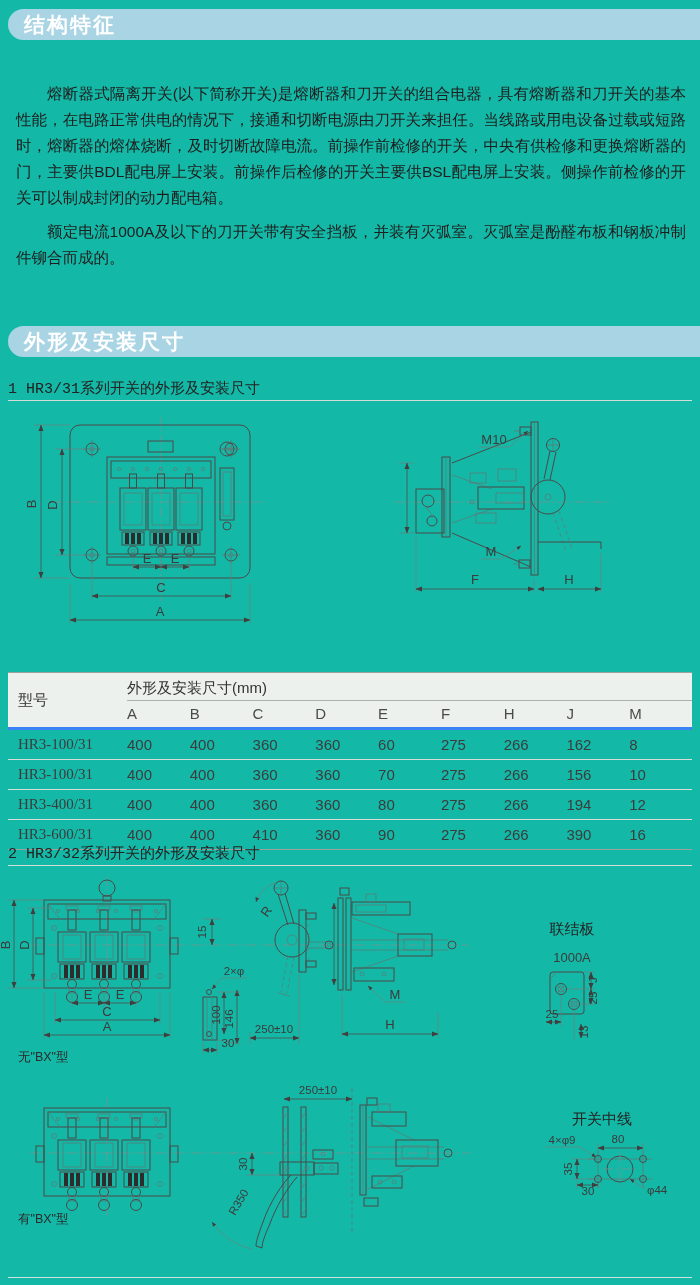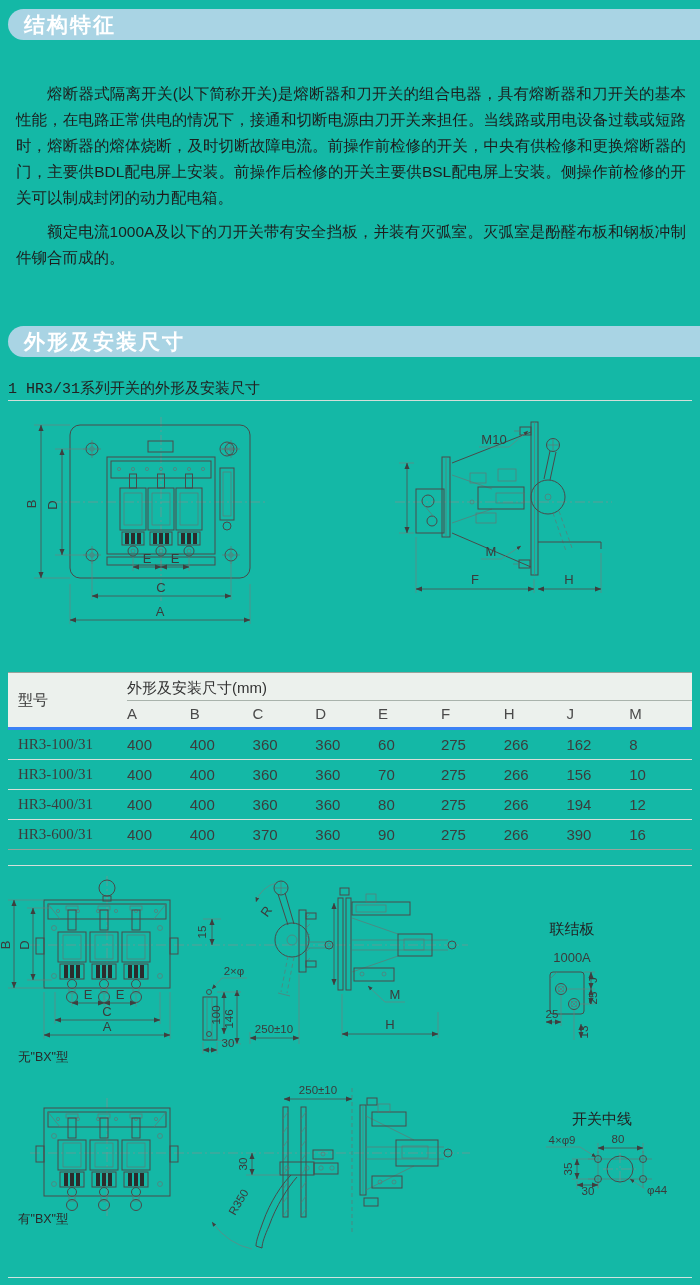--- a/index.html
+++ b/index.html
@@ -342,30 +342,31 @@
       <span>80</span>
       <span>275</span>
       <span>266</span>
       <span>194</span>
       <span>12</span>
     </div>
     <div class="trow">
       <span class="td-model">HR3-600/31</span>
       <span>400</span>
       <span>400</span>
-      <span>370</span>
+      <span>410</span>
       <span>360</span>
       <span>90</span>
       <span>275</span>
       <span>266</span>
       <span>390</span>
       <span>16</span>
     </div>
   </div>
 
+  <div class="sec-title t2">2 HR3/32系列开关的外形及安装尺寸</div>
   <div class="rule r2"></div>
 
   <svg class="svg2" width="700" height="398" viewBox="0 0 700 398">
 
     <g>
       <line class="cl" x1="30" y1="73" x2="468" y2="73"></line>
       <line class="cl" x1="107" y1="4" x2="107" y2="142"></line>
       <use href="#fv2" x="44" y="28"></use>
       <circle class="ln" cx="107" cy="16" r="8"></circle>
       <rect class="ln" x="103" y="24" width="8" height="5"></rect>

